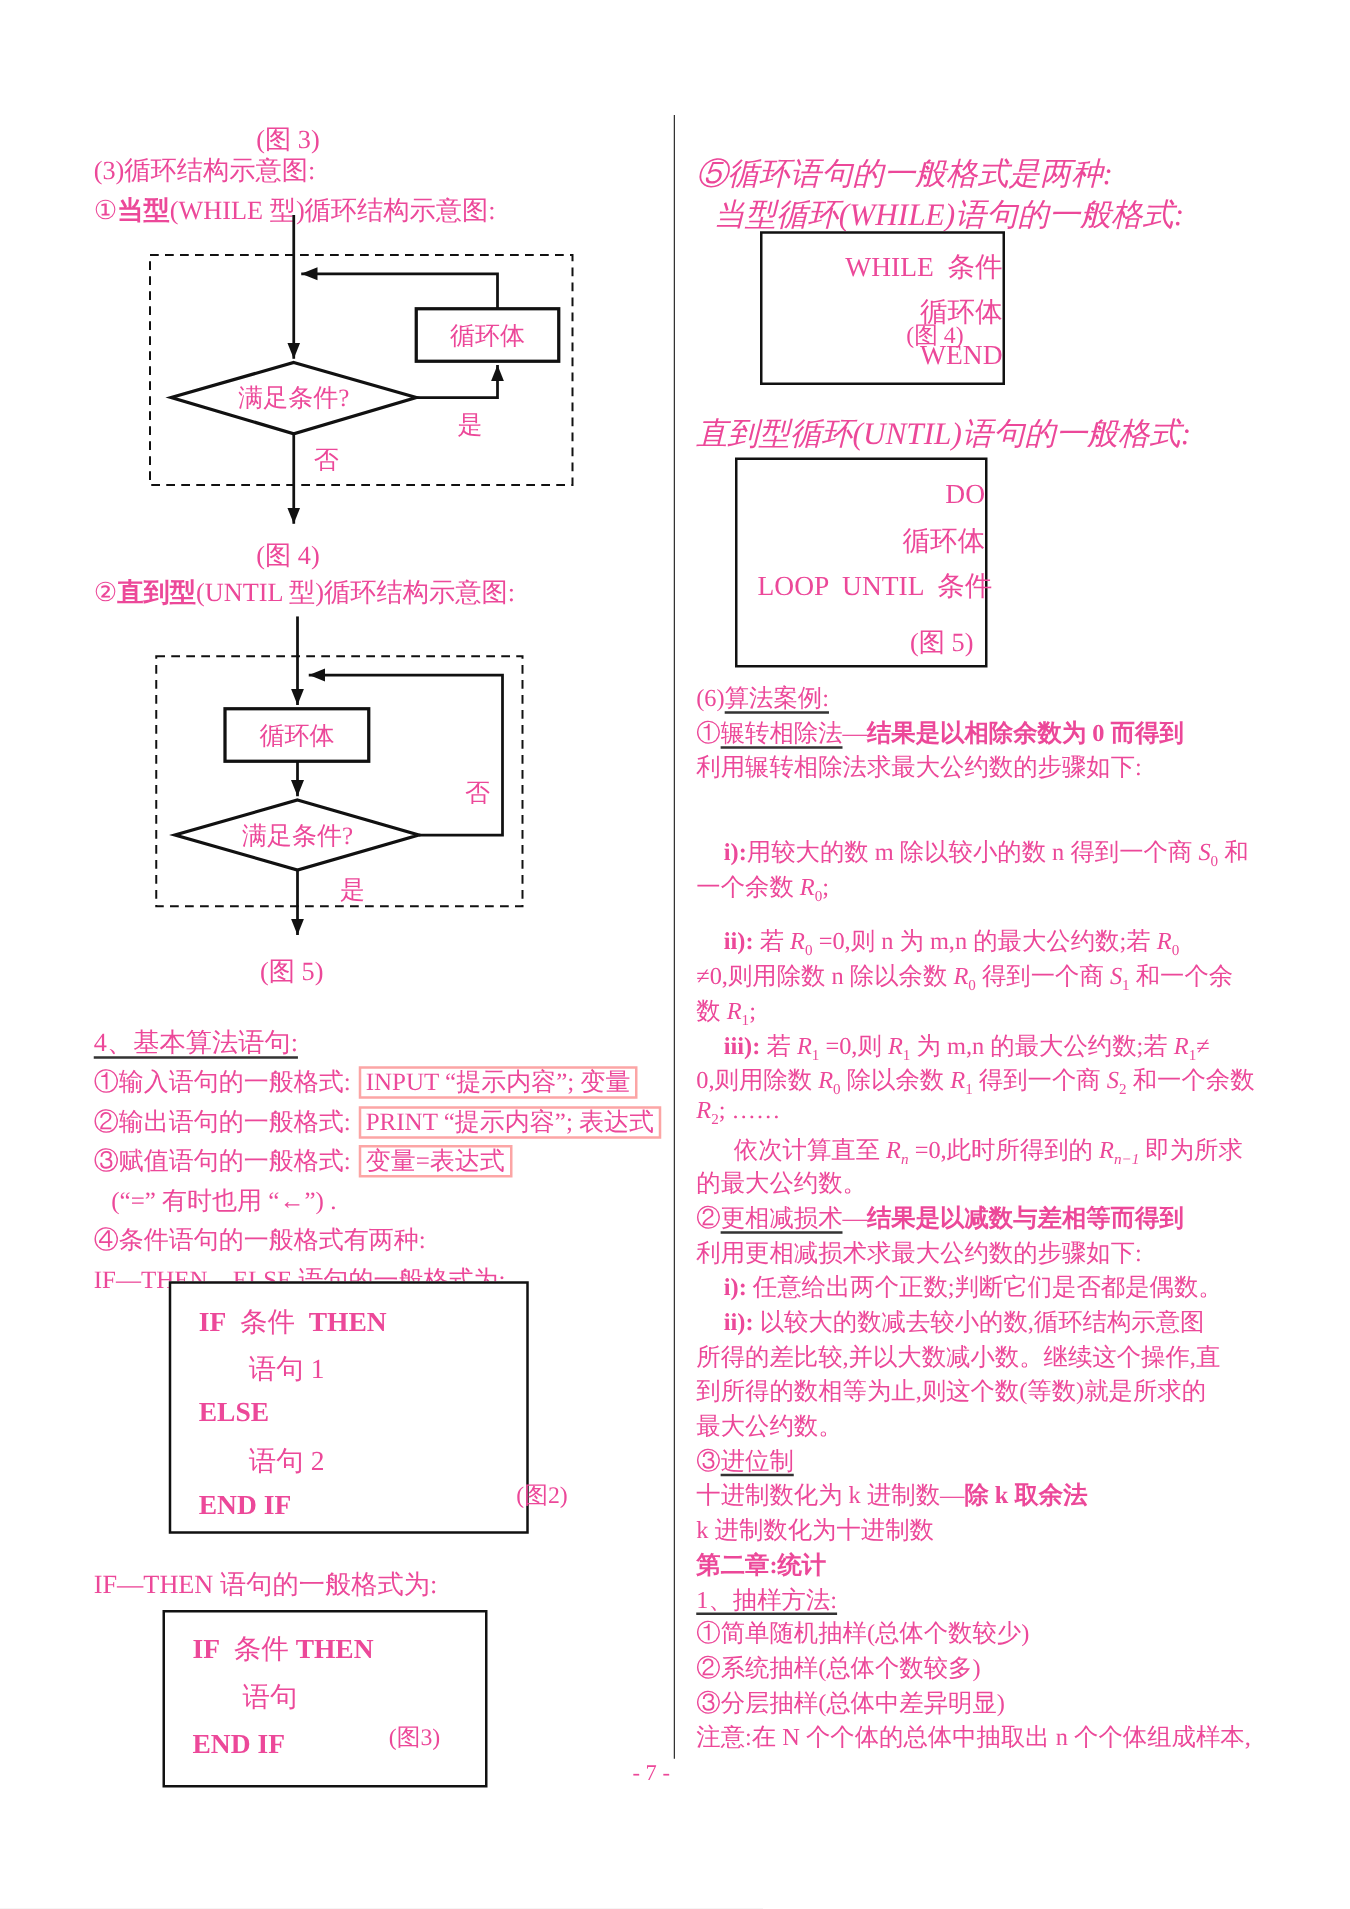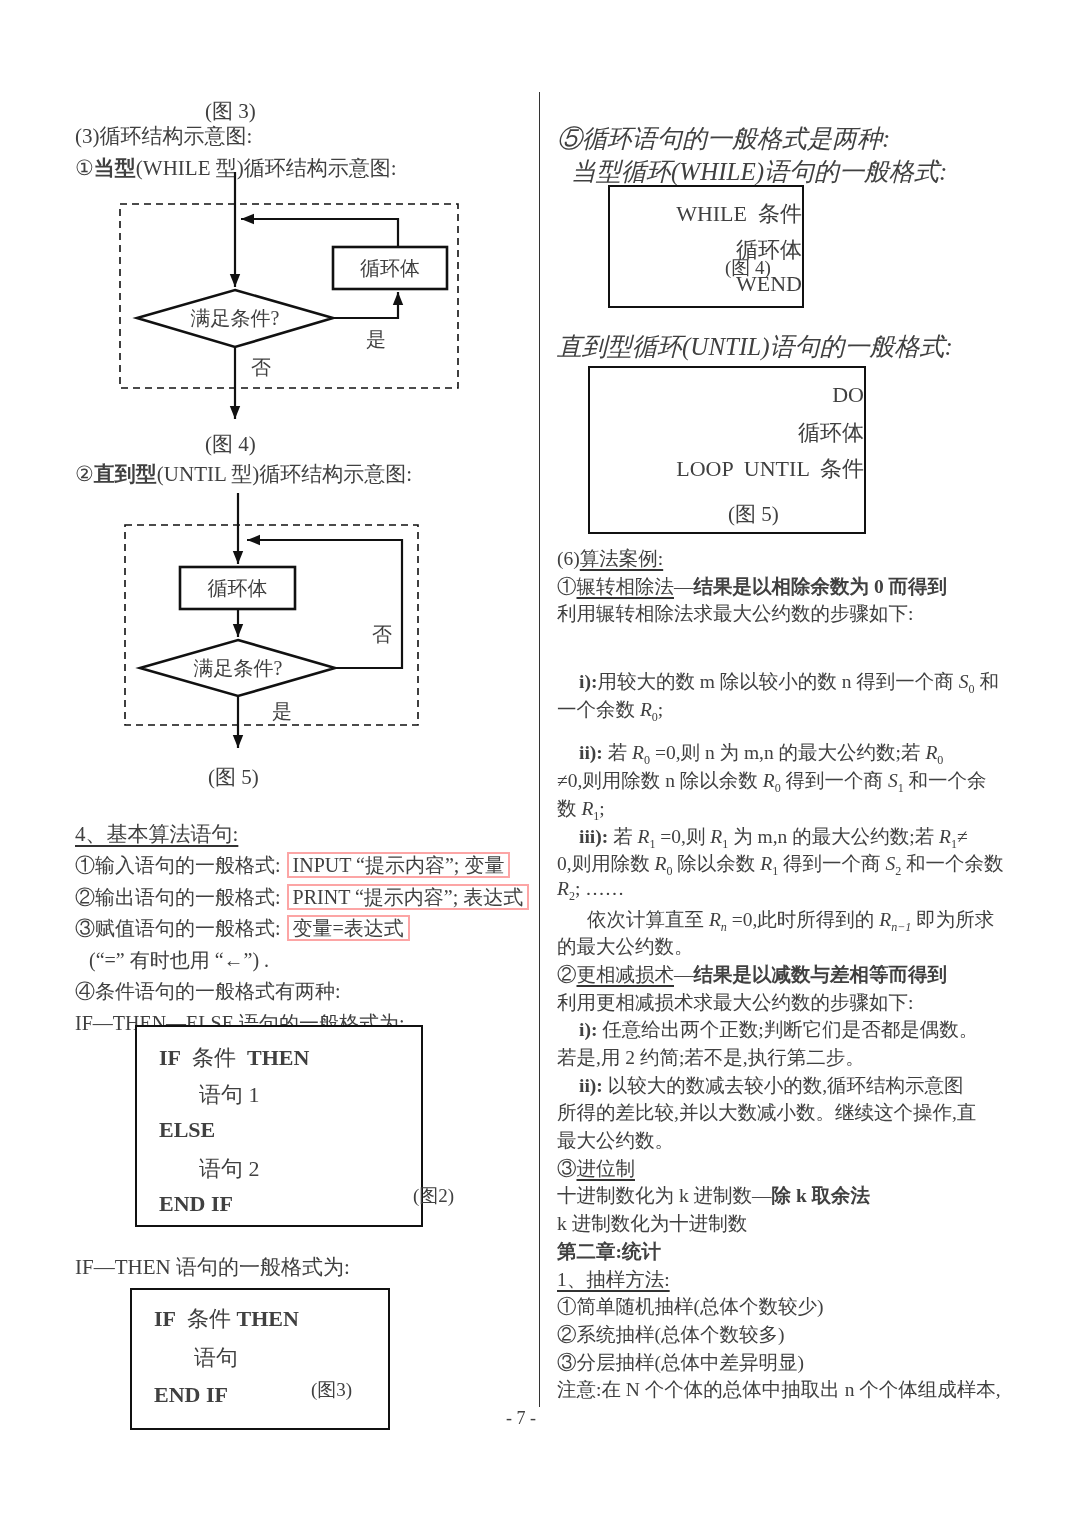--- a/index.html
+++ b/index.html
@@ -1,17 +1,17 @@
 <!DOCTYPE html>
 <html><head>
 <meta charset="utf-8">
 <style>
   html,body{margin:0;padding:0;background:#e8e8e8;}
   .page{position:relative;width:1080px;height:1527px;background:#ffffff;
-        font-family:"Liberation Serif","DejaVu Serif",serif;color:#404040;overflow:hidden;}
+        font-family:"Liberation Serif","DejaVu Serif",serif;color:#ec4899;overflow:hidden;}
   .abs{position:absolute;}
   .line{white-space:pre;}
   .b{font-weight:bold;}
   .i{font-style:italic;}
   .u{text-decoration:underline;text-decoration-thickness:1.5px;text-underline-offset:4px;text-decoration-color:#333;}
   sub{font-size:0.62em;line-height:0;}
   .boxed{border:2px solid #fca5a5;padding:0 4px;margin-left:6px;}
   .cap{font-size:20px;white-space:pre;}
   
   .ltl .line{font-size:21px;height:32px;}
@@ -132,21 +132,21 @@
   <div class="line"><span>WHILE  条件</span></div>
       <div class="line"><span>循环体</span></div>
       <div class="line"><span>WEND</span></div>
     </div>
   <div class="bxcap" style="left:725px;top:255px;">(图 4)</div>
 
   <div class="abs rintro" style="left:557px;top:330px;">
       <div class="line"><span>直到型循环(UNTIL)语句的一般格式:</span></div>
     </div>
 
-  <div class="bx dobx" style="left:588px;top:366px;width:278px;height:168px;padding:14px 0 0 16px;box-sizing:border-box;">
+  <div class="bx dobx" style="left:588px;top:366px;width:202px;height:168px;padding:14px 0 0 16px;box-sizing:border-box;">
   <div class="line"><span>DO</span></div>
       <div class="line"><span>循环体</span></div>
       <div class="line"><span>LOOP  UNTIL  条件</span></div>
     </div>
   <div class="bxcap" style="left:728px;top:500px;font-size:21px;">(图 5)</div>
 
   <div class="abs rbody" style="left:557px;top:545px;width:460px;">
       <div class="line"><span>(6)</span><span class="u">算法案例:</span></div>
       <div class="line"><span>①</span><span class="u">辗转相除法</span><span>—</span><span class="b">结果是以相除余数为 0 而得到</span></div>
       <div class="line"><span>利用辗转相除法求最大公约数的步骤如下:</span></div>
@@ -156,23 +156,23 @@
       <div class="line"><span>≠0,则用除数 n 除以余数 </span><span class="i">R</span><sub>0</sub><span> 得到一个商 </span><span class="i">S</span><sub>1</sub><span> 和一个余</span></div>
       <div class="line"><span>数 </span><span class="i">R</span><sub>1</sub><span>;</span></div>
       <div class="line" style="padding-left: 22px;"><span class="b">iii):</span><span> 若 </span><span class="i">R</span><sub>1</sub><span> =0,则 </span><span class="i">R</span><sub>1</sub><span> 为 m,n 的最大公约数;若 </span><span class="i">R</span><sub>1</sub><span>≠</span></div>
       <div class="line"><span>0,则用除数 </span><span class="i">R</span><sub>0</sub><span> 除以余数 </span><span class="i">R</span><sub>1</sub><span> 得到一个商 </span><span class="i">S</span><sub>2</sub><span> 和一个余数</span></div>
       <div class="line"><span class="i">R</span><sub>2</sub><span>; ……</span></div>
       <div class="line" style="padding-left: 30px;"><span>依次计算直至 </span><span class="i">R</span><sub class="i">n</sub><span> =0,此时所得到的 </span><span class="i">R</span><sub class="i">n−1</sub><span> 即为所求</span></div>
       <div class="line"><span>的最大公约数。</span></div>
       <div class="line"><span>②</span><span class="u">更相减损术</span><span>—</span><span class="b">结果是以减数与差相等而得到</span></div>
       <div class="line"><span>利用更相减损术求最大公约数的步骤如下:</span></div>
       <div class="line" style="padding-left: 22px;"><span class="b">i):</span><span> 任意给出两个正数;判断它们是否都是偶数。</span></div>
-      <div class="line"><span>若是,用 2 约简;若不是,执行第二步。</span></div>
       <div class="line" style="padding-left: 22px;"><span class="b">ii):</span><span> 以较大的数减去较小的数,循环结构示意图</span></div>
       <div class="line"><span>所得的差比较,并以大数减小数。继续这个操作,直</span></div>
+      <div class="line"><span>到所得的数相等为止,则这个数(等数)就是所求的</span></div>
       <div class="line"><span>最大公约数。</span></div>
       <div class="line"><span>③</span><span class="u">进位制</span></div>
       <div class="line"><span>十进制数化为 k 进制数—</span><span class="b">除 k 取余法</span></div>
       <div class="line"><span>k 进制数化为十进制数</span></div>
       <div class="line"><span class="b">第二章:统计</span></div>
       <div class="line"><span class="u">1、抽样方法:</span></div>
       <div class="line"><span>①简单随机抽样(总体个数较少)</span></div>
       <div class="line"><span>②系统抽样(总体个数较多)</span></div>
       <div class="line"><span>③分层抽样(总体中差异明显)</span></div>
       <div class="line"><span>注意:在 N 个个体的总体中抽取出 n 个个体组成样本,</span></div>

